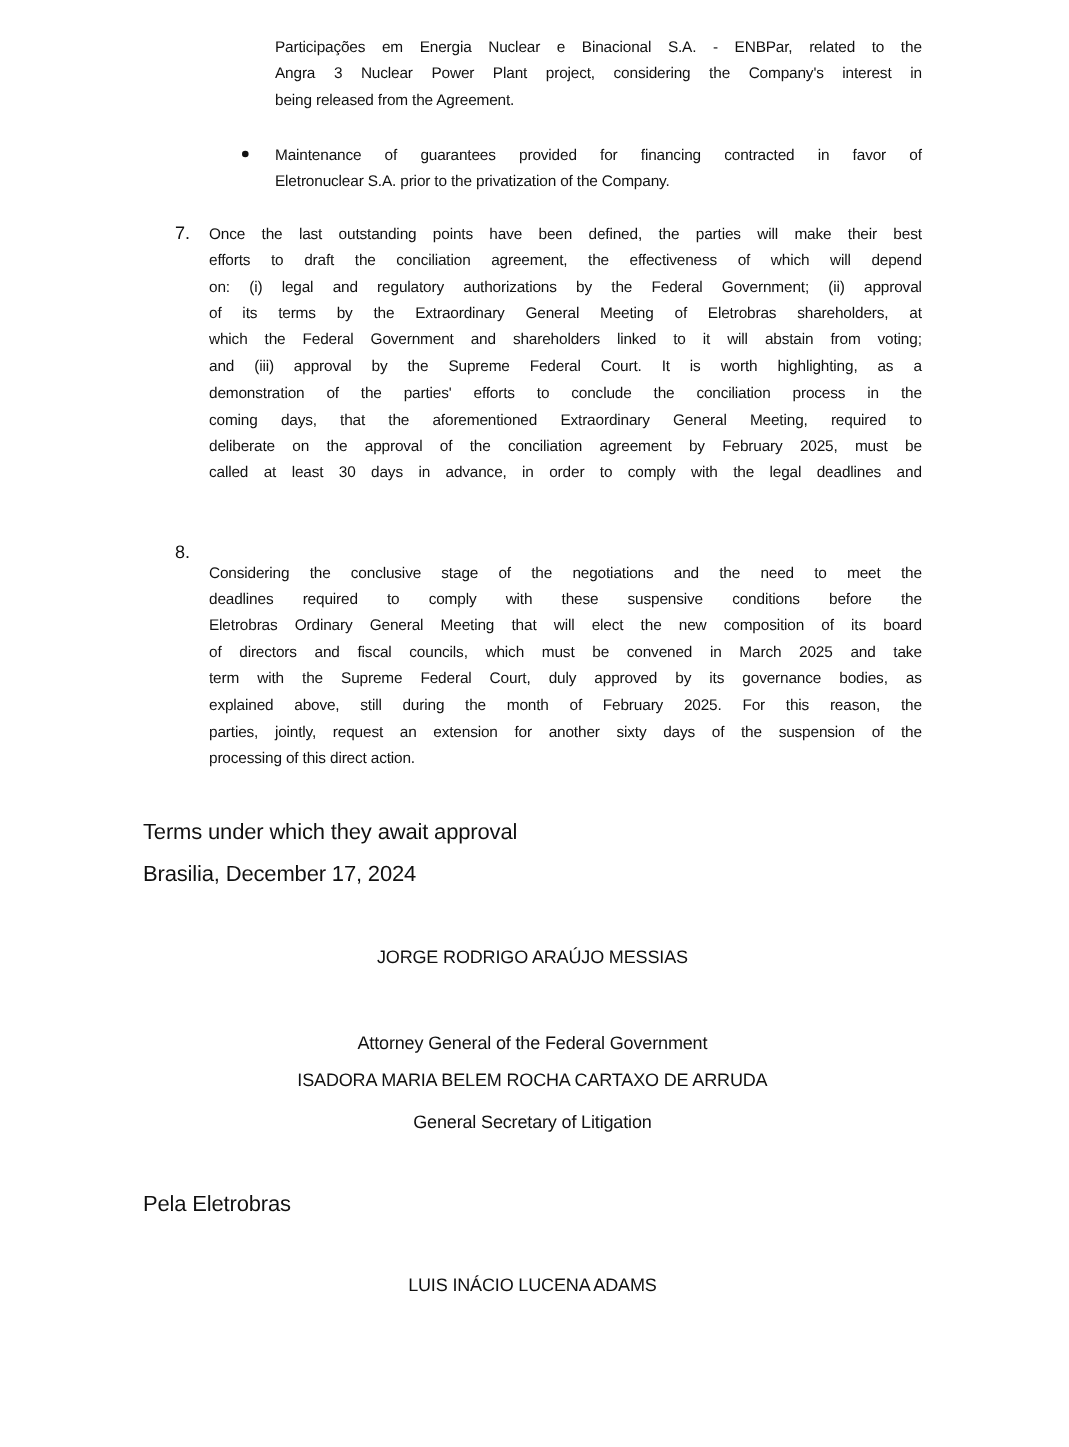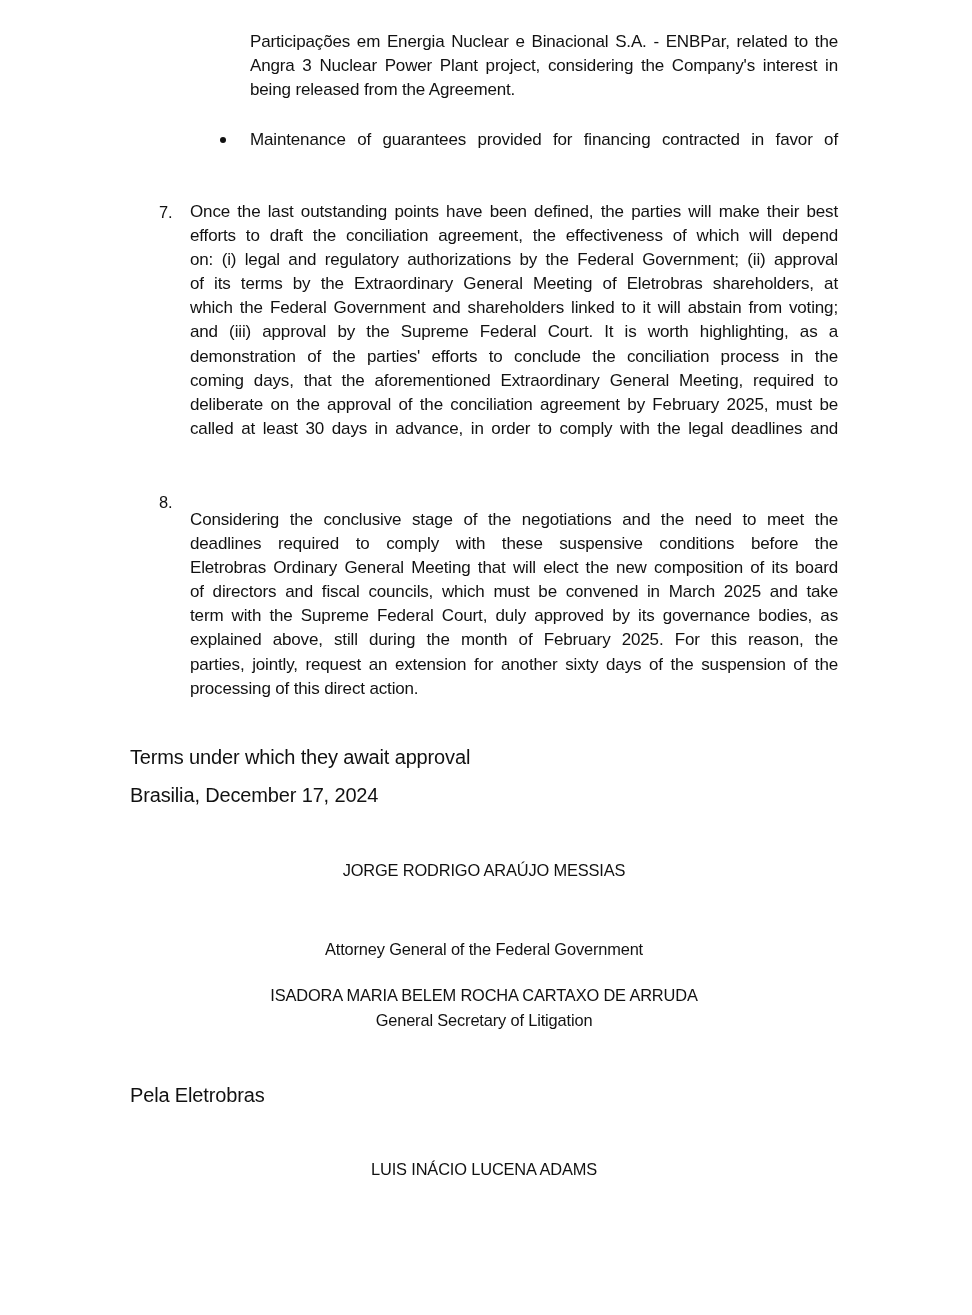--- a/index.html
+++ b/index.html
@@ -17,21 +17,21 @@
     }
     .page {
       position: absolute;
       left: 0; top: 0;
       width: 972px;
       height: 1315px;
       background: #ffffff;
     }
     .block {
       position: absolute;
-      font-size: 17px;
+      font-size: 14px;
       line-height: 24.1px;
       text-align: justify;
       letter-spacing: -0.15px;
     }
     .block .ln {
       display: block;
       height: 24.1px;
       white-space: nowrap;
       text-align: justify;
       text-align-last: justify;
@@ -76,20 +76,21 @@
 
   <div class="block" style="left:250px; top:30px; width:588px;">
     <span class="ln">Participações em Energia Nuclear e Binacional S.A. - ENBPar, related to the</span>
     <span class="ln">Angra 3 Nuclear Power Plant project, considering the Company's interest in</span>
     <span class="ln last">being released from the Agreement.</span>
   </div>
 
   <div class="bullet-dot" style="left:220px; top:137px;"></div>
   <div class="block" style="left:250px; top:128px; width:588px;">
     <span class="ln">Maintenance of guarantees provided for financing contracted in favor of</span>
+    <span class="ln last">Eletronuclear S.A. prior to the privatization of the Company.</span>
   </div>
 
   <div class="marker" style="left:159px; top:200px;">7.</div>
   <div class="block" style="left:190px; top:200px; width:648px;">
     <span class="ln">Once the last outstanding points have been defined, the parties will make their best</span>
     <span class="ln">efforts to draft the conciliation agreement, the effectiveness of which will depend</span>
     <span class="ln">on: (i) legal and regulatory authorizations by the Federal Government; (ii) approval</span>
     <span class="ln">of its terms by the Extraordinary General Meeting of Eletrobras shareholders, at</span>
     <span class="ln">which the Federal Government and shareholders linked to it will abstain from voting;</span>
     <span class="ln">and (iii) approval by the Supreme Federal Court. It is worth highlighting, as a</span>
@@ -110,19 +111,19 @@
     <span class="ln">parties, jointly, request an extension for another sixty days of the suspension of the</span>
     <span class="ln last">processing of this direct action.</span>
   </div>
 
   <div class="plain" style="left:130px; top:745px;">Terms under which they await approval</div>
   <div class="plain" style="left:130px; top:783px;">Brasilia, December 17, 2024</div>
 
   <div class="center" style="top:858px;">JORGE RODRIGO ARAÚJO MESSIAS</div>
   <div class="center" style="top:937px;">Attorney General of the Federal Government</div>
 
-  <div class="center" style="top:970px;margin-top:13px;">ISADORA MARIA BELEM ROCHA CARTAXO DE ARRUDA</div>
+  <div class="center" style="top:970px;">ISADORA MARIA BELEM ROCHA CARTAXO DE ARRUDA</div>
   <div class="center" style="top:1008px;">General Secretary of Litigation</div>
 
   <div class="plain" style="left:130px; top:1083px;">Pela Eletrobras</div>
   <div class="center" style="top:1157px;">LUIS INÁCIO LUCENA ADAMS</div>
 
 </div>
 
 </body></html>

